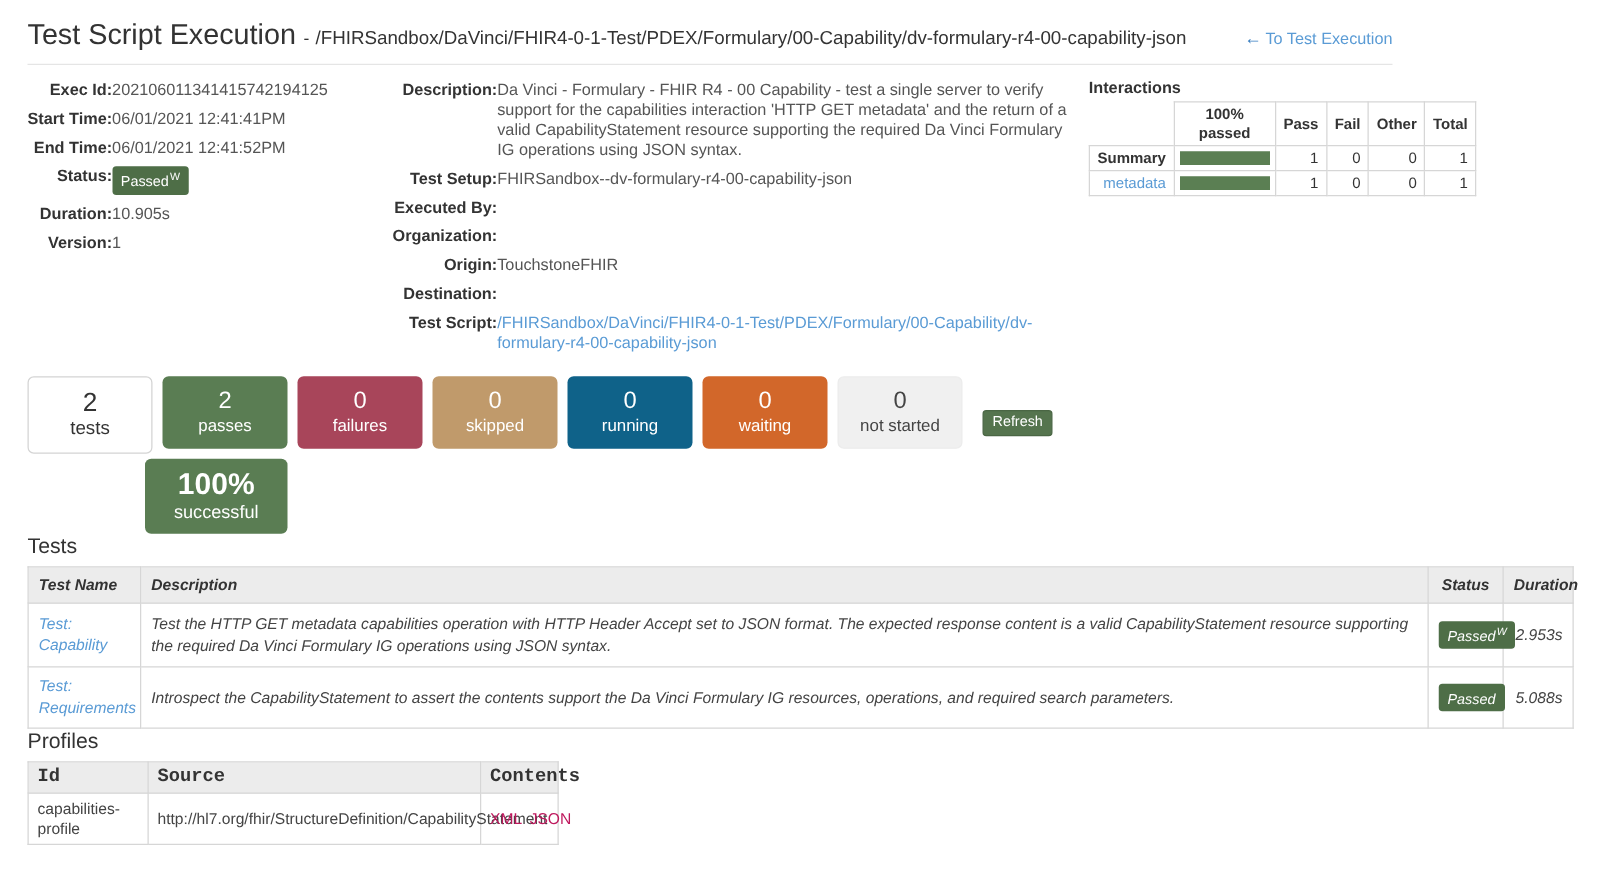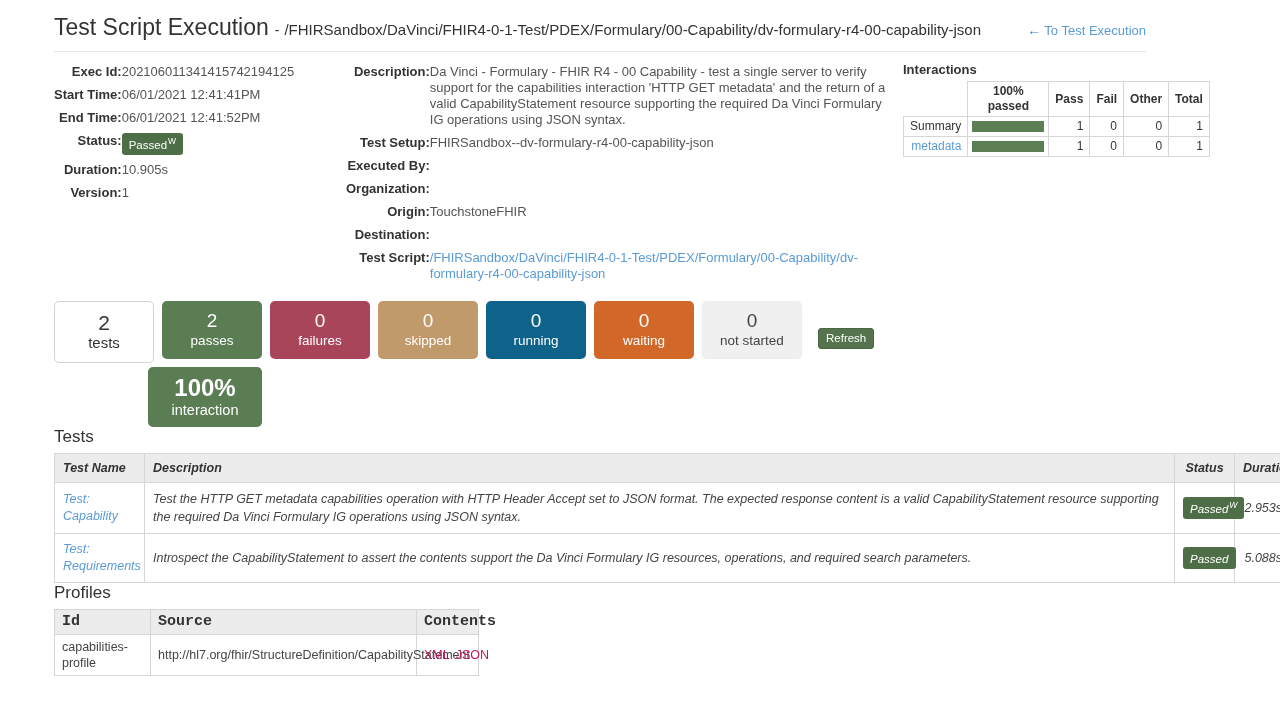--- a/index.html
+++ b/index.html
@@ -8,21 +8,21 @@
     background: #ffffff;
   }
   body {
     width: 1280px;
     height: 704px;
     font-family: "Liberation Sans", sans-serif;
     font-size: 13px;
     color: #333333;
     overflow: hidden;
   }
-  .page { position: relative; width: 1136px; height: 704px; padding-left: 32px; }
+  .page { position: relative; width: 1136px; height: 704px; }
 
   
   .page-header {
     display: flex;
     align-items: baseline;
     padding: 14px 22px 10px 22px;
   }
   .page-header h1 {
     margin: 0;
     font-size: 23px;
@@ -115,21 +115,21 @@
     line-height: 15px;
   }
   table.inter th {
     font-weight: bold;
     color: #333333;
     text-align: center;
     background: #ffffff;
   }
   table.inter th.blank { border: none; }
   table.inter td.rowhdr {
-    font-weight: normal;
+    font-weight: bold;
     text-align: right;
     white-space: nowrap;
   }
   table.inter td.rowhdr.link { font-weight: normal; }
   table.inter td.num { text-align: right; color: #333333; }
   .bar-cell { padding: 3px 4px !important; width: 72px; }
   .bar-outer { background: #ffffff; height: 11px; width: 100%; }
   .bar-inner { background: #5b7f53; height: 11px; }
 
   
@@ -389,21 +389,21 @@
     </div>
     <div class="tile tile-gray">
       <div class="num">0</div>
       <div class="lbl">not started</div>
     </div>
     <button class="refresh-btn">Refresh</button>
   </div>
 
   <div class="tile-pct" id="tile-pct" style="background: rgb(90, 125, 83);">
     <div class="num">100%</div>
-    <div class="lbl">interaction</div>
+    <div class="lbl">successful</div>
   </div>
 
   <h2 class="section sec-tests">Tests</h2>
   <div class="tbl-wrap">
     <table class="data tests">
       <colgroup>
         <col style="width:90px">
           <col style="width:1030px">
           <col style="width:60px">
           <col style="width:56px">

